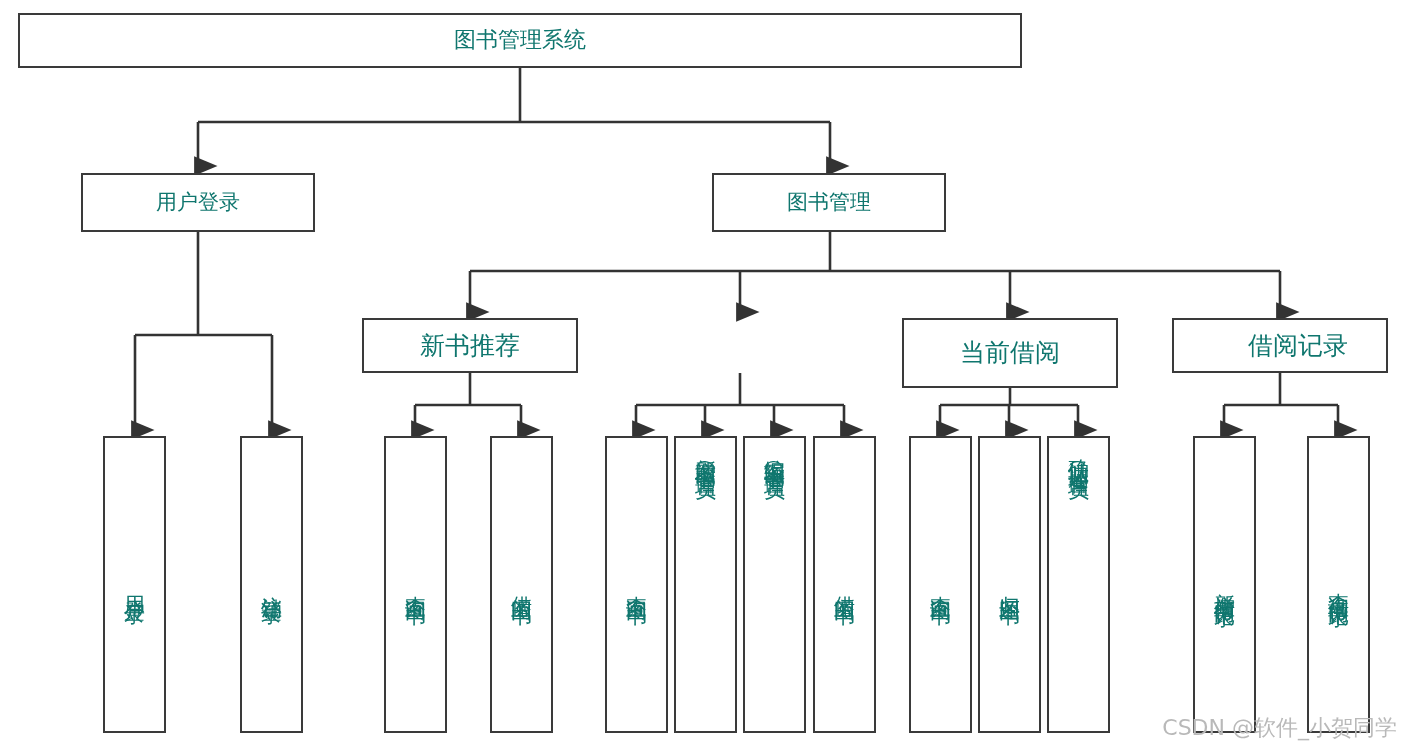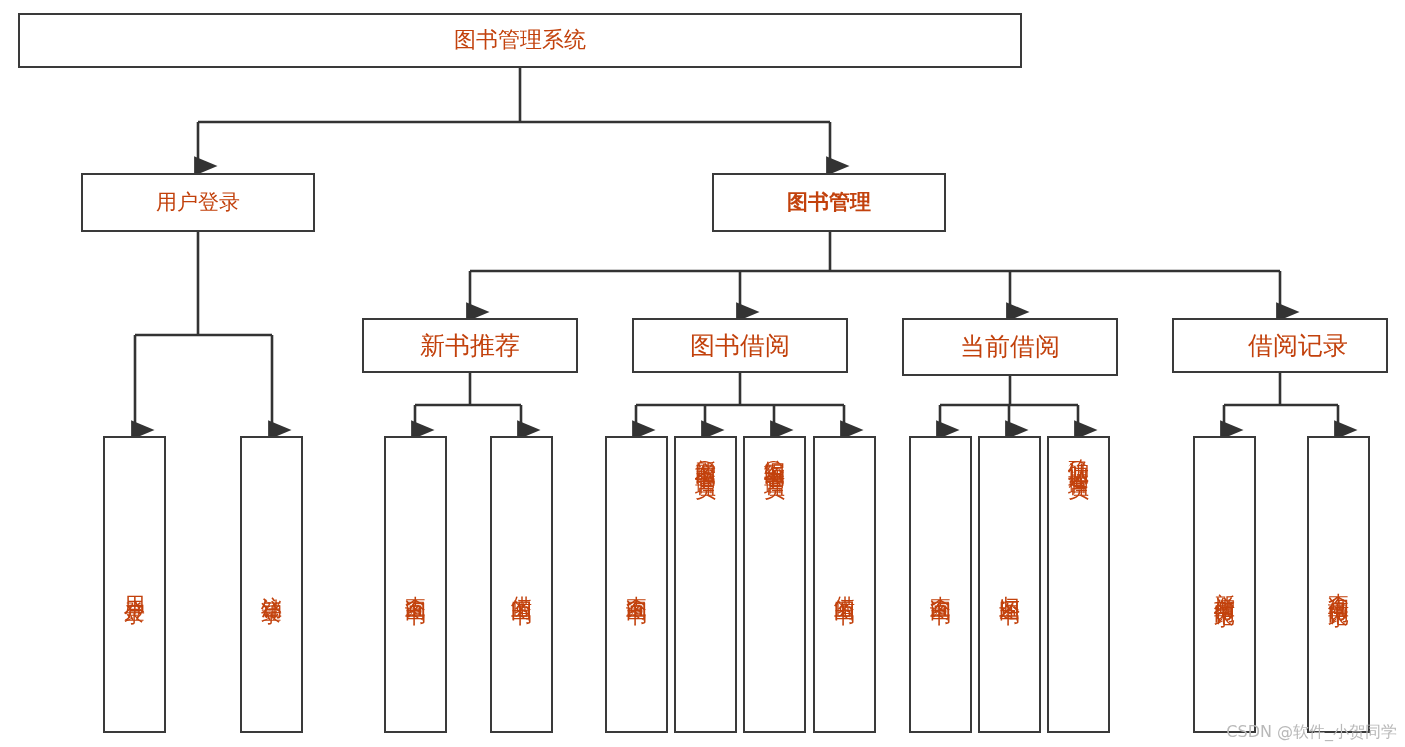--- a/index.html
+++ b/index.html
@@ -28,21 +28,21 @@
   }
   .node {
     position: absolute;
     box-sizing: border-box;
     border: 2px solid #3a3a3a;
     background: #ffffff;
     display: flex;
     align-items: center;
     justify-content: center;
     text-align: center;
-    color: #c2410c;
+    color: #0f766e;
     z-index: 2;
   }
   .node.root {
     font-size: 22px;
   }
   .node.level2 {
     font-size: 21px;
   }
   .node.level3 {
     font-size: 25px;
@@ -73,21 +73,21 @@
     justify-content: center;
   }
   .leaf-inner.top {
     align-items: flex-start;
     padding-top: 4px;
   }
   #watermark {
     position: absolute;
     right: 8px;
     bottom: 4px;
-    font-size: 16px;
+    font-size: 22px;
     color: #b9b9b9;
     white-space: nowrap;
     z-index: 3;
   }
 </style>
 </head>
 <body>
 
 <div id="diagram-root">
 
@@ -144,31 +144,28 @@
     </g>
   </svg>
 
   <div class="node root" style="left:18px; top:13px; width:1004px; height:55px;">
     <span class="htext">图书管理系统</span>
   </div>
 
   <div class="node level2" style="left:81px; top:173px; width:234px; height:59px;">
     <span class="htext">用户登录</span>
   </div>
-  <div class="node level2" style="left:712px; top:173px; width:234px; height:59px;font-weight:bold;">
+  <div class="node level2" style="left:712px; top:173px; width:234px; height:59px;">
     <span class="htext">图书管理</span>
   </div>
 
   <div class="node level3" style="left:362px; top:318px; width:216px; height:55px;">
     <span class="htext">新书推荐</span>
   </div>
-  <div class="node level3" style="left:632px; top:318px; width:216px; height:55px;">
-    <span class="htext">图书借阅</span>
-  </div>
-  <div class="node level3" style="left:902px; top:318px; width:216px; height:58px;">
+  <div class="node level3" style="left:902px; top:318px; width:216px; height:70px;">
     <span class="htext">当前借阅</span>
   </div>
   <div class="node level3" style="left:1172px; top:318px; width:216px; height:55px;padding-left:36px;">
     <span class="htext">借阅记录</span>
   </div>
 
   <div class="node leaf" style="left:103px; top:436px; width:63px; height:297px;">
     <span class="leaf-inner">
         <span class="vtext">用户登录</span>
       </span>

